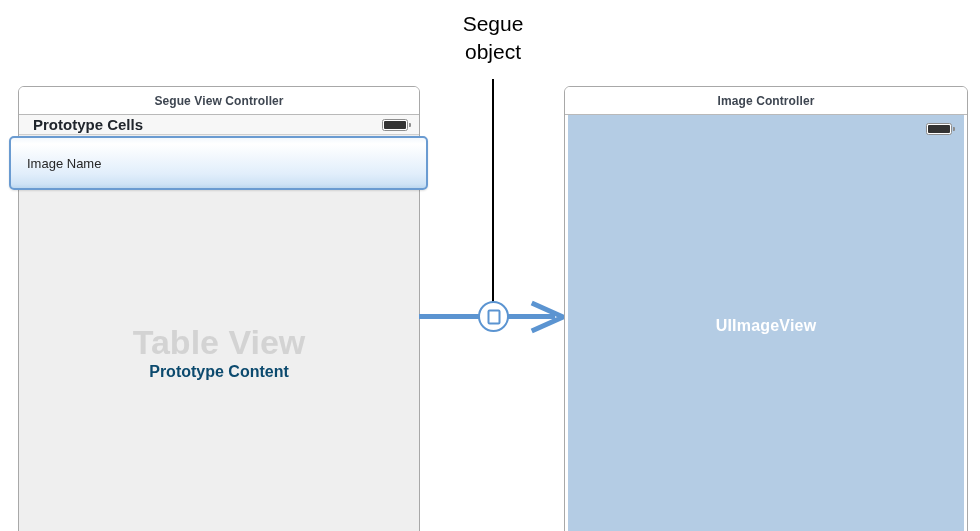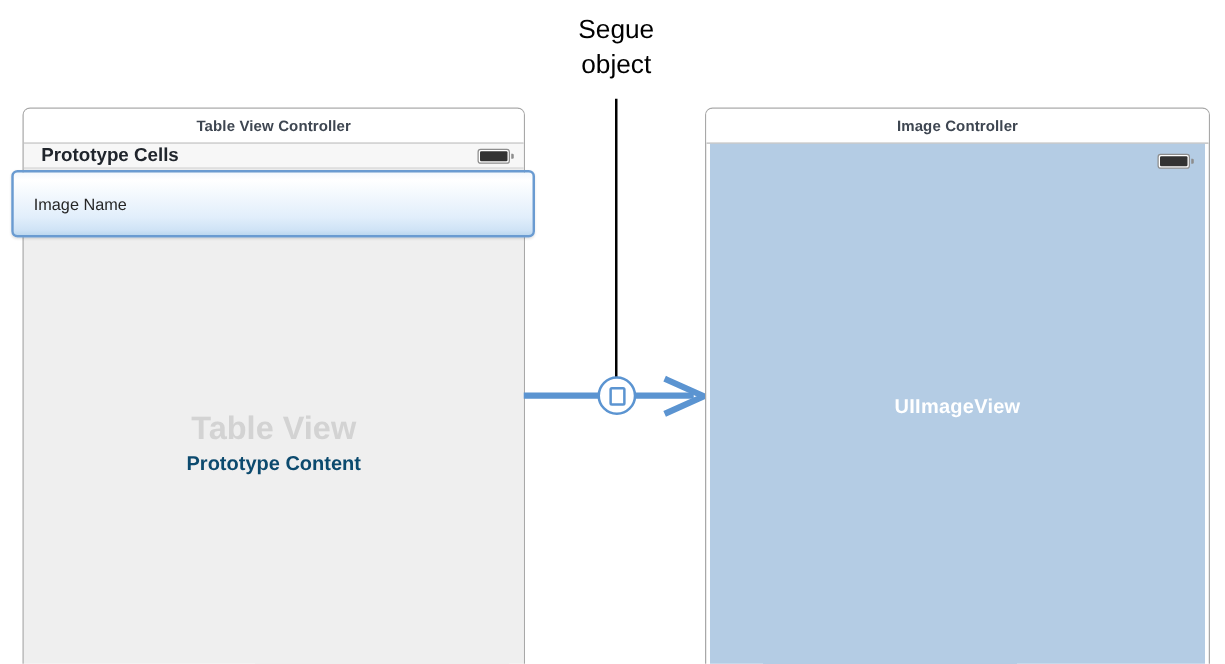--- a/index.html
+++ b/index.html
@@ -118,21 +118,21 @@
   }
   .tv-watermark {
     position: absolute;
     left: 0;
     right: 0;
     top: 190px;
     text-align: center;
     user-select: none;
   }
   .tv-watermark-main {
-    font-size: 26px;
+    font-size: 34px;
     font-weight: bold;
     color: #d3d3d3;
     line-height: 34px;
   }
   .tv-watermark-sub {
     font-size: 16px;
     font-weight: bold;
     color: #0c4a6e;
     line-height: 22px;
     margin-top: 2px;
@@ -264,21 +264,21 @@
 <div class="canvas">
 
   <div class="callout">
     <div class="callout-text">Segue</div>
     <div class="callout-text">object</div>
   </div>
   <div class="leader-line"></div>
 
   <div class="scene" id="scene-table">
     <div class="scene-titlebar">
-      <span class="scene-title">Table View Controller</span>
+      <span class="scene-title">Segue View Controller</span>
     </div>
     <div class="scene-body">
       <div class="tv-statusbar">
         <div class="battery"></div>
       </div>
       <div class="tv-section-header">Prototype Cells</div>
       <div class="tv-content">
         <div class="tv-watermark">
           <div class="tv-watermark-main">Table View</div>
           <div class="tv-watermark-sub">Prototype Content</div>

